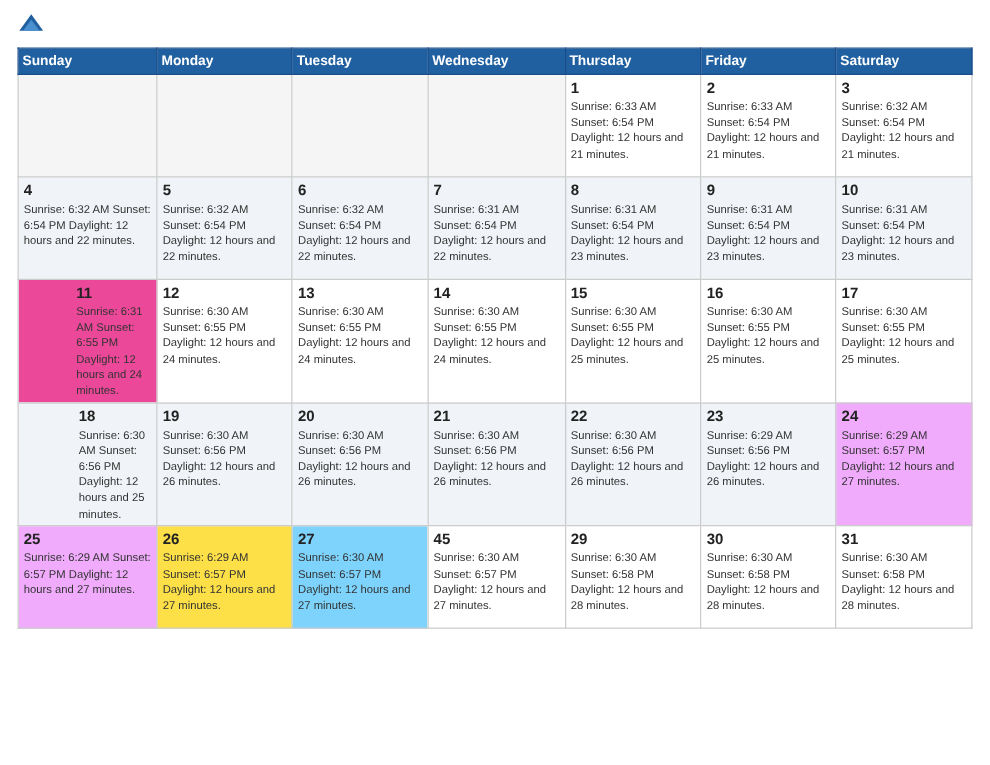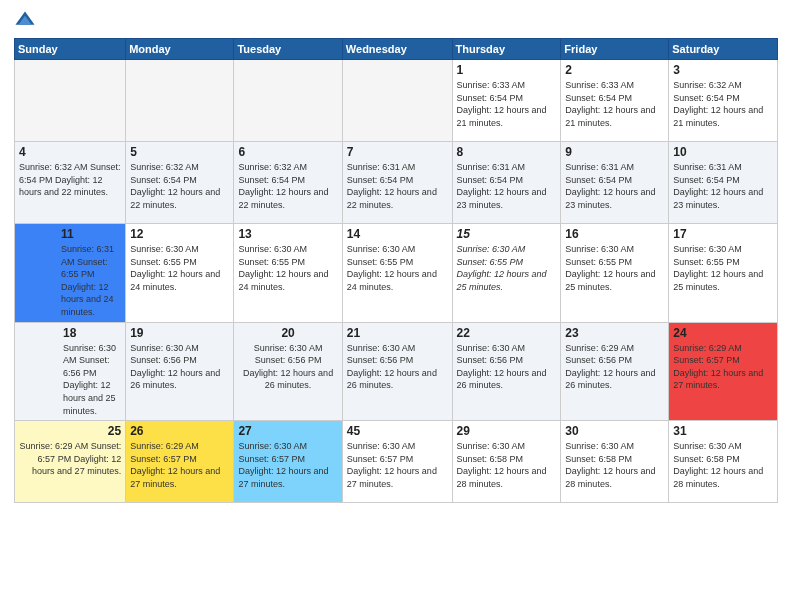--- a/index.html
+++ b/index.html
@@ -204,21 +204,21 @@
           </td>
           <td style="background: rgb(240, 244, 248);">
             <span class="day-num">10</span>
             <div class="day-info">Sunrise: 6:31 AM
 Sunset: 6:54 PM
 Daylight: 12 hours
 and 23 minutes.</div>
           </td>
         </tr>
         <tr>
-          <td style="background: #3b82f6; padding-left: 46px;">
+          <td style="background: #ec4899; padding-left: 46px;">
             <span class="day-num">11</span>
             <div class="day-info">Sunrise: 6:31 AM
 Sunset: 6:55 PM
 Daylight: 12 hours
 and 24 minutes.</div>
           </td>
           <td style="background: rgb(255, 255, 255);">
             <span class="day-num">12</span>
             <div class="day-info">Sunrise: 6:30 AM
 Sunset: 6:55 PM
@@ -232,21 +232,21 @@
 Daylight: 12 hours
 and 24 minutes.</div>
           </td>
           <td style="background: rgb(255, 255, 255);">
             <span class="day-num">14</span>
             <div class="day-info">Sunrise: 6:30 AM
 Sunset: 6:55 PM
 Daylight: 12 hours
 and 24 minutes.</div>
           </td>
-          <td style="background: rgb(255, 255, 255); font-style: italic;">
+          <td style="background: rgb(255, 255, 255);">
             <span class="day-num">15</span>
             <div class="day-info">Sunrise: 6:30 AM
 Sunset: 6:55 PM
 Daylight: 12 hours
 and 25 minutes.</div>
           </td>
           <td style="background: rgb(255, 255, 255);">
             <span class="day-num">16</span>
             <div class="day-info">Sunrise: 6:30 AM
 Sunset: 6:55 PM
@@ -269,21 +269,21 @@
 Daylight: 12 hours
 and 25 minutes.</div>
           </td>
           <td style="background: rgb(240, 244, 248); margin-left: 44px;">
             <span class="day-num">19</span>
             <div class="day-info">Sunrise: 6:30 AM
 Sunset: 6:56 PM
 Daylight: 12 hours
 and 26 minutes.</div>
           </td>
-          <td style="background: rgb(240, 244, 248); text-align: center;">
+          <td style="background: rgb(240, 244, 248);">
             <span class="day-num">20</span>
             <div class="day-info">Sunrise: 6:30 AM
 Sunset: 6:56 PM
 Daylight: 12 hours
 and 26 minutes.</div>
           </td>
           <td style="background: rgb(240, 244, 248);">
             <span class="day-num">21</span>
             <div class="day-info">Sunrise: 6:30 AM
 Sunset: 6:56 PM
@@ -297,30 +297,30 @@
 Daylight: 12 hours
 and 26 minutes.</div>
           </td>
           <td style="background: rgb(240, 244, 248);">
             <span class="day-num">23</span>
             <div class="day-info">Sunrise: 6:29 AM
 Sunset: 6:56 PM
 Daylight: 12 hours
 and 26 minutes.</div>
           </td>
-          <td style="background: #ef4444;">
+          <td style="background: #f0abfc;">
             <span class="day-num">24</span>
             <div class="day-info">Sunrise: 6:29 AM
 Sunset: 6:57 PM
 Daylight: 12 hours
 and 27 minutes.</div>
           </td>
         </tr>
         <tr>
-          <td style="background: #fef9c3; text-align: right;">
+          <td style="background: #f0abfc;">
             <span class="day-num">25</span>
             <div class="day-info">Sunrise: 6:29 AM
 Sunset: 6:57 PM
 Daylight: 12 hours
 and 27 minutes.</div>
           </td>
           <td style="background: #fde047;">
             <span class="day-num">26</span>
             <div class="day-info">Sunrise: 6:29 AM
 Sunset: 6:57 PM

